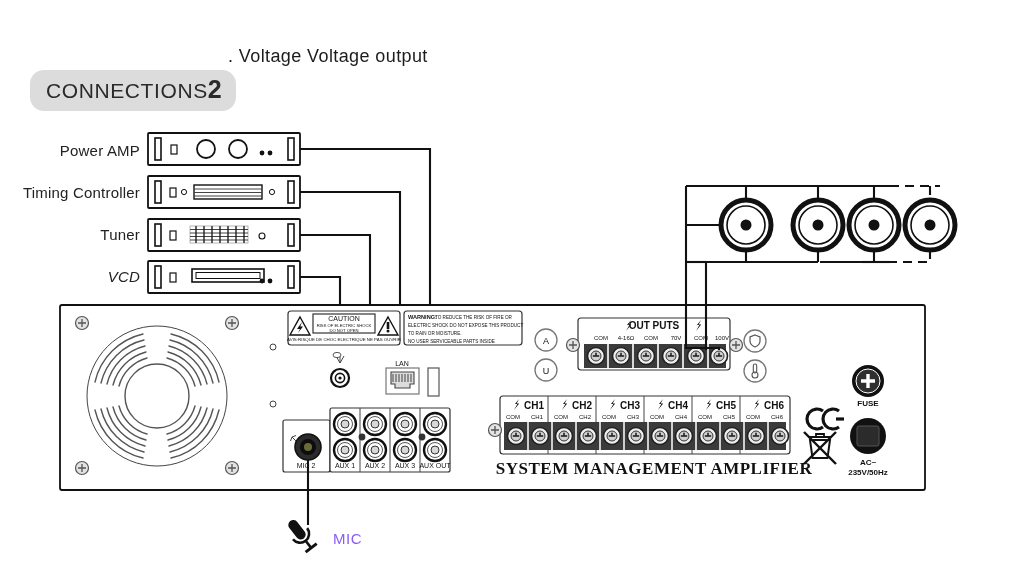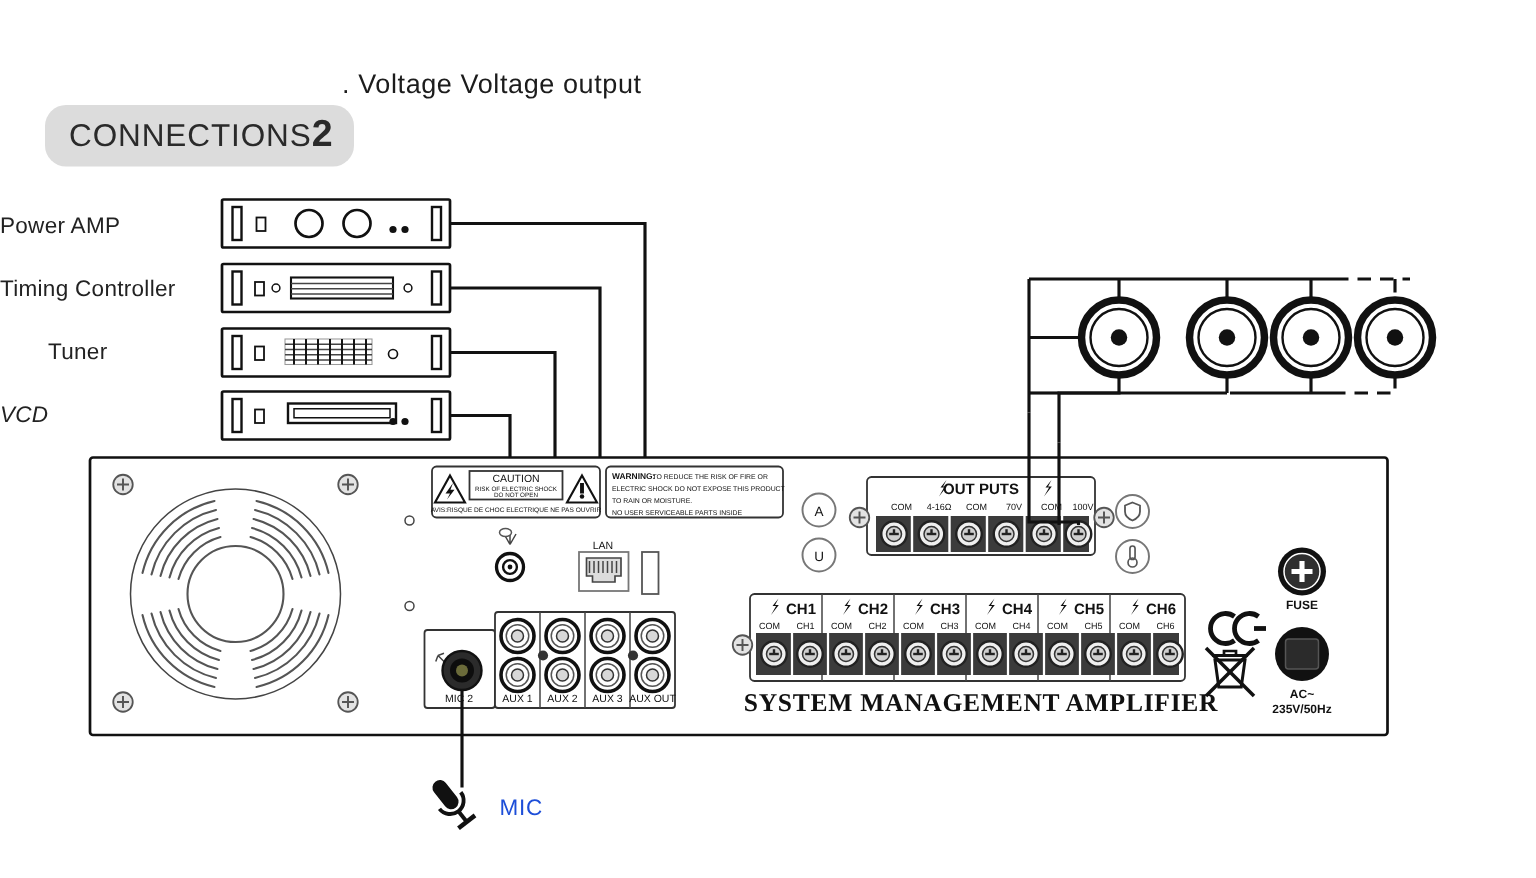--- a/index.html
+++ b/index.html
@@ -35,29 +35,29 @@
     left: 228px; top: 46px;
     font-size: 18px;
     color: #1c1c1c;
     letter-spacing: .4px;
     white-space: nowrap;
   }
   .dev-label {
     position: absolute;
     font-size: 15px;
     color: #222;
-    text-align: left;
+    text-align: right;
     white-space: nowrap;
     letter-spacing: .2px;
   }
   .mic-label {
     position: absolute;
     left: 333px; top: 530px;
     font-size: 15px;
-    color: #1d4ed8;
+    color: #8b5cf6;
     letter-spacing: .5px;
   }
 </style>
 </head>
 <body>
 
 <div id="stage">
 
   <div class="hdr-pill">
     <span>CONNECTIONS</span><span class="num">2</span>

